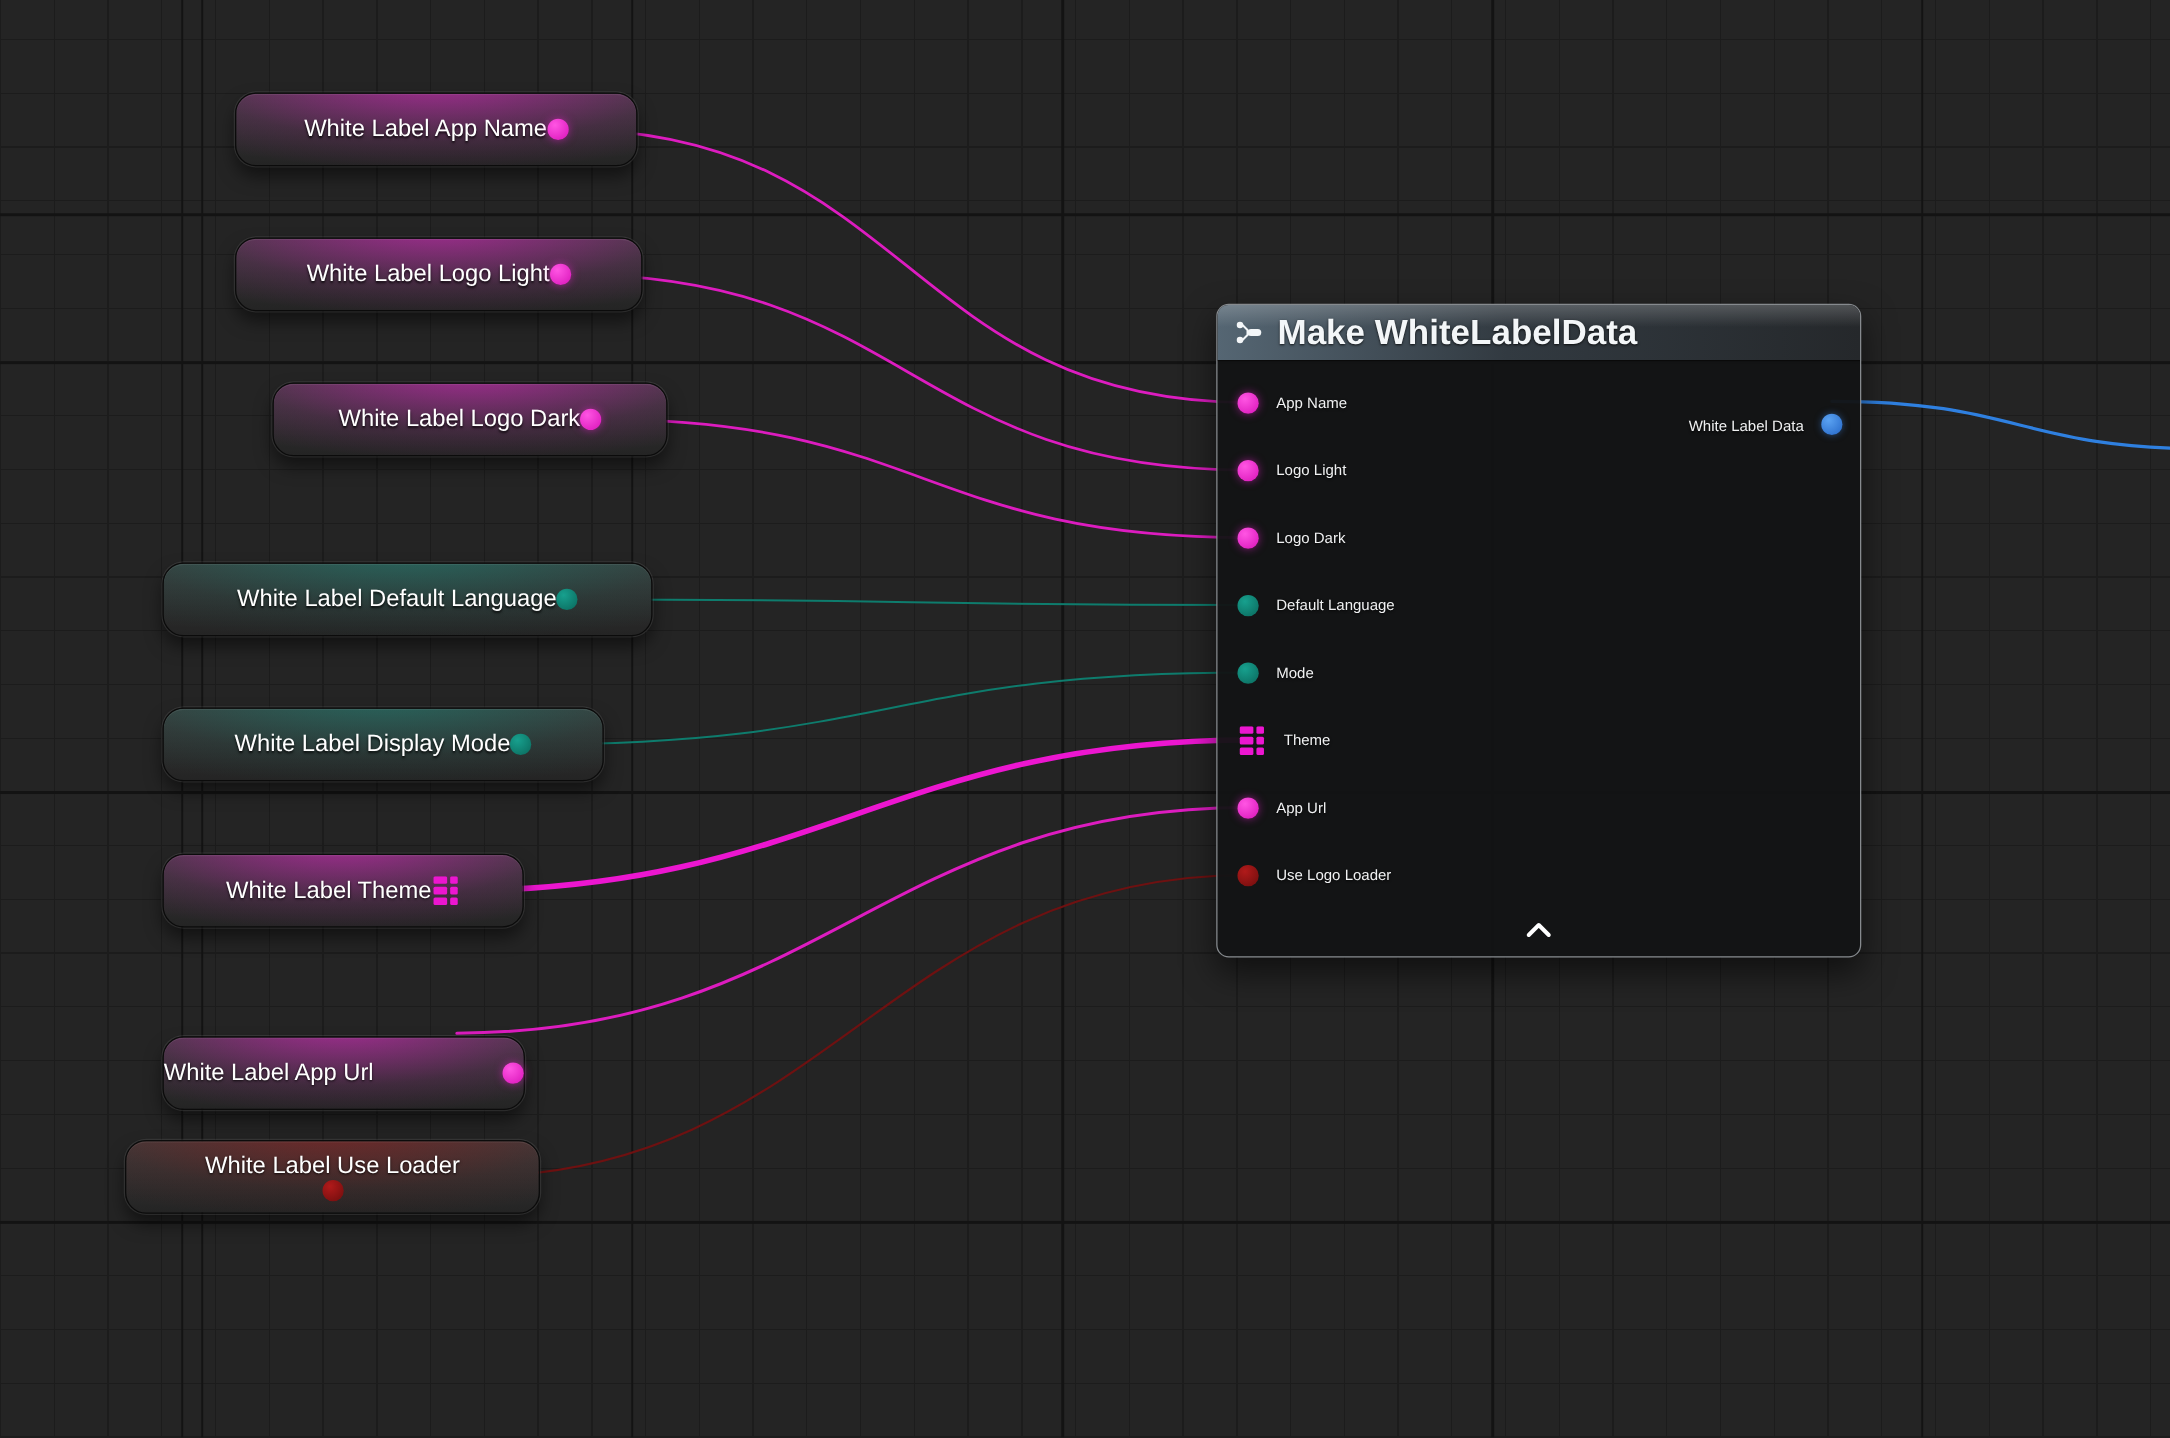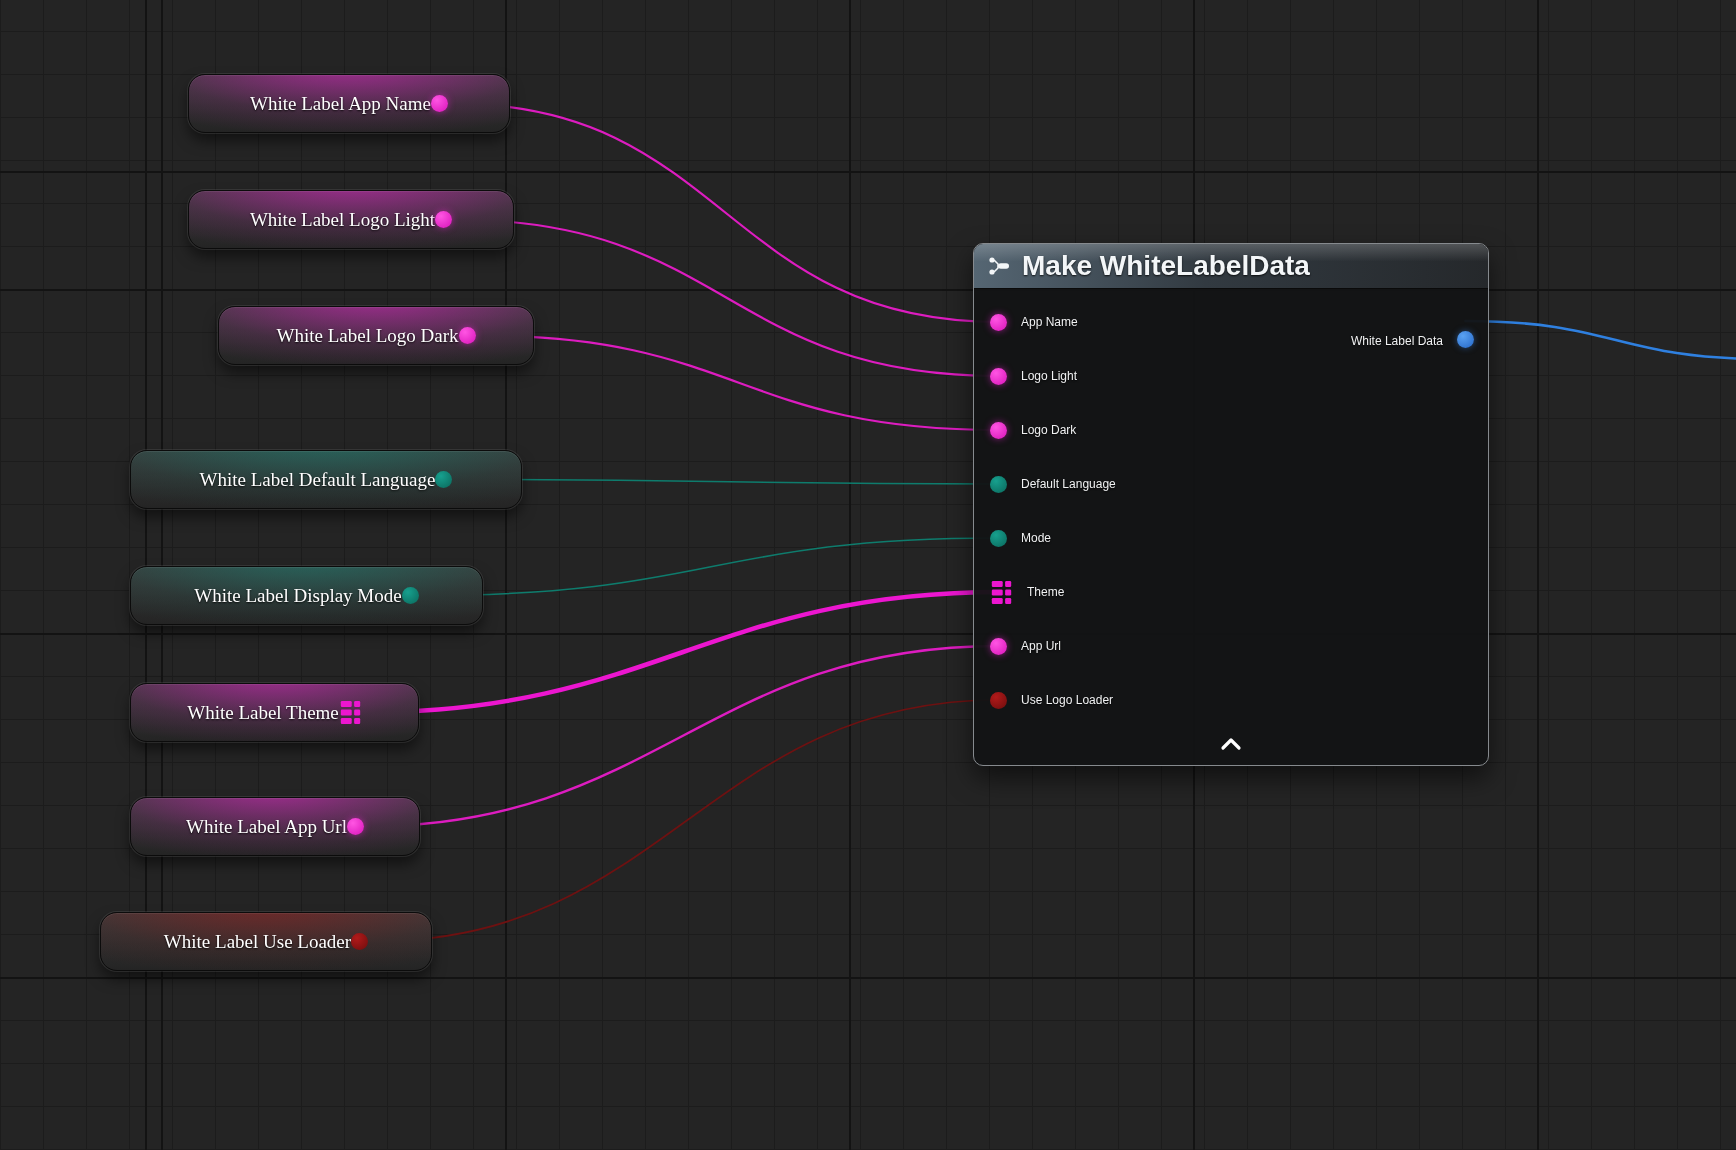--- a/index.html
+++ b/index.html
@@ -20,21 +20,20 @@
   
   .getter{
     position:absolute;z-index:2;height:57px;
     display:flex;align-items:center;justify-content:center;
     border-radius:17px;
     border:1px solid #0b0b0b;
     box-shadow:0 0 0 1px rgba(125,125,125,0.22), 0 8px 14px rgba(0,0,0,0.5), inset 0 1px 0 rgba(255,255,255,0.07);
     color:#ffffff;font-size:19px;
     text-shadow:0 1px 2px rgba(0,0,0,0.85);
     cursor:default;
-    font-family:Liberation Serif, serif;
   }
   .getter.pink{background:radial-gradient(120% 170% at 50% -15%, rgba(222,34,196,0.62), rgba(222,34,196,0.12) 48%, rgba(0,0,0,0) 72%), linear-gradient(180deg,#3a3a3a,#242424);}
   .getter.teal{background:radial-gradient(120% 170% at 50% -15%, rgba(23,134,119,0.55), rgba(23,134,119,0.10) 48%, rgba(0,0,0,0) 72%), linear-gradient(180deg,#3a3a3a,#242424);}
   .getter.red{background:radial-gradient(120% 170% at 50% -15%, rgba(150,26,26,0.58), rgba(150,26,26,0.10) 48%, rgba(0,0,0,0) 72%), linear-gradient(180deg,#3a3a3a,#242424);}
   
   .pin{width:17px;height:17px;border-radius:50%;flex:0 0 auto;}
   .pin-pink{background:radial-gradient(circle at 35% 30%, #ff55e3, #d813b8);box-shadow:0 0 7px rgba(236,31,208,0.55);}
   .pin-teal{background:radial-gradient(circle at 35% 30%, #17a08e, #0a685b);}
   .pin-red{background:radial-gradient(circle at 35% 30%, #b11a1a, #6e0d0d);}
   .pin-blue{background:radial-gradient(circle at 35% 30%, #5aa2f2, #2466c6);box-shadow:0 0 6px rgba(58,130,224,0.5);}
@@ -114,26 +113,26 @@
             <rect x="11" y="0" width="5" height="5" rx="1"></rect>
           <rect x="0" y="7" width="9" height="5" rx="1"></rect>
             <rect x="11" y="7" width="5" height="5" rx="1"></rect>
           <rect x="0" y="14" width="9" height="5" rx="1"></rect>
             <rect x="11" y="14" width="5" height="5" rx="1"></rect>
         </g>
       </svg>
     </span>
   </div>
 
-  <div class="getter pink" style="left:130px;top:797px;width:288px;">
+  <div class="getter pink" style="left:130px;top:829px;width:288px;justify-content:space-between;">
     <span class="glabel">White Label App Url</span>
     <span class="pin pin-pink"></span>
   </div>
 
-  <div class="getter red" style="left:100px;top:912px;width:330px;">
+  <div class="getter red" style="left:100px;top:912px;width:330px;flex-direction:column;">
     <span class="glabel">White Label Use Loader</span>
     <span class="pin pin-red"></span>
   </div>
 
   <div class="make-node" style="left:973px;top:243px;">
     <div class="make-header">
       <span style="display:flex;">
         <svg width="24" height="24" viewBox="0 0 24 24">
           <g fill="#f3f6f8">
             <circle cx="5" cy="6" r="2.6"></circle>

